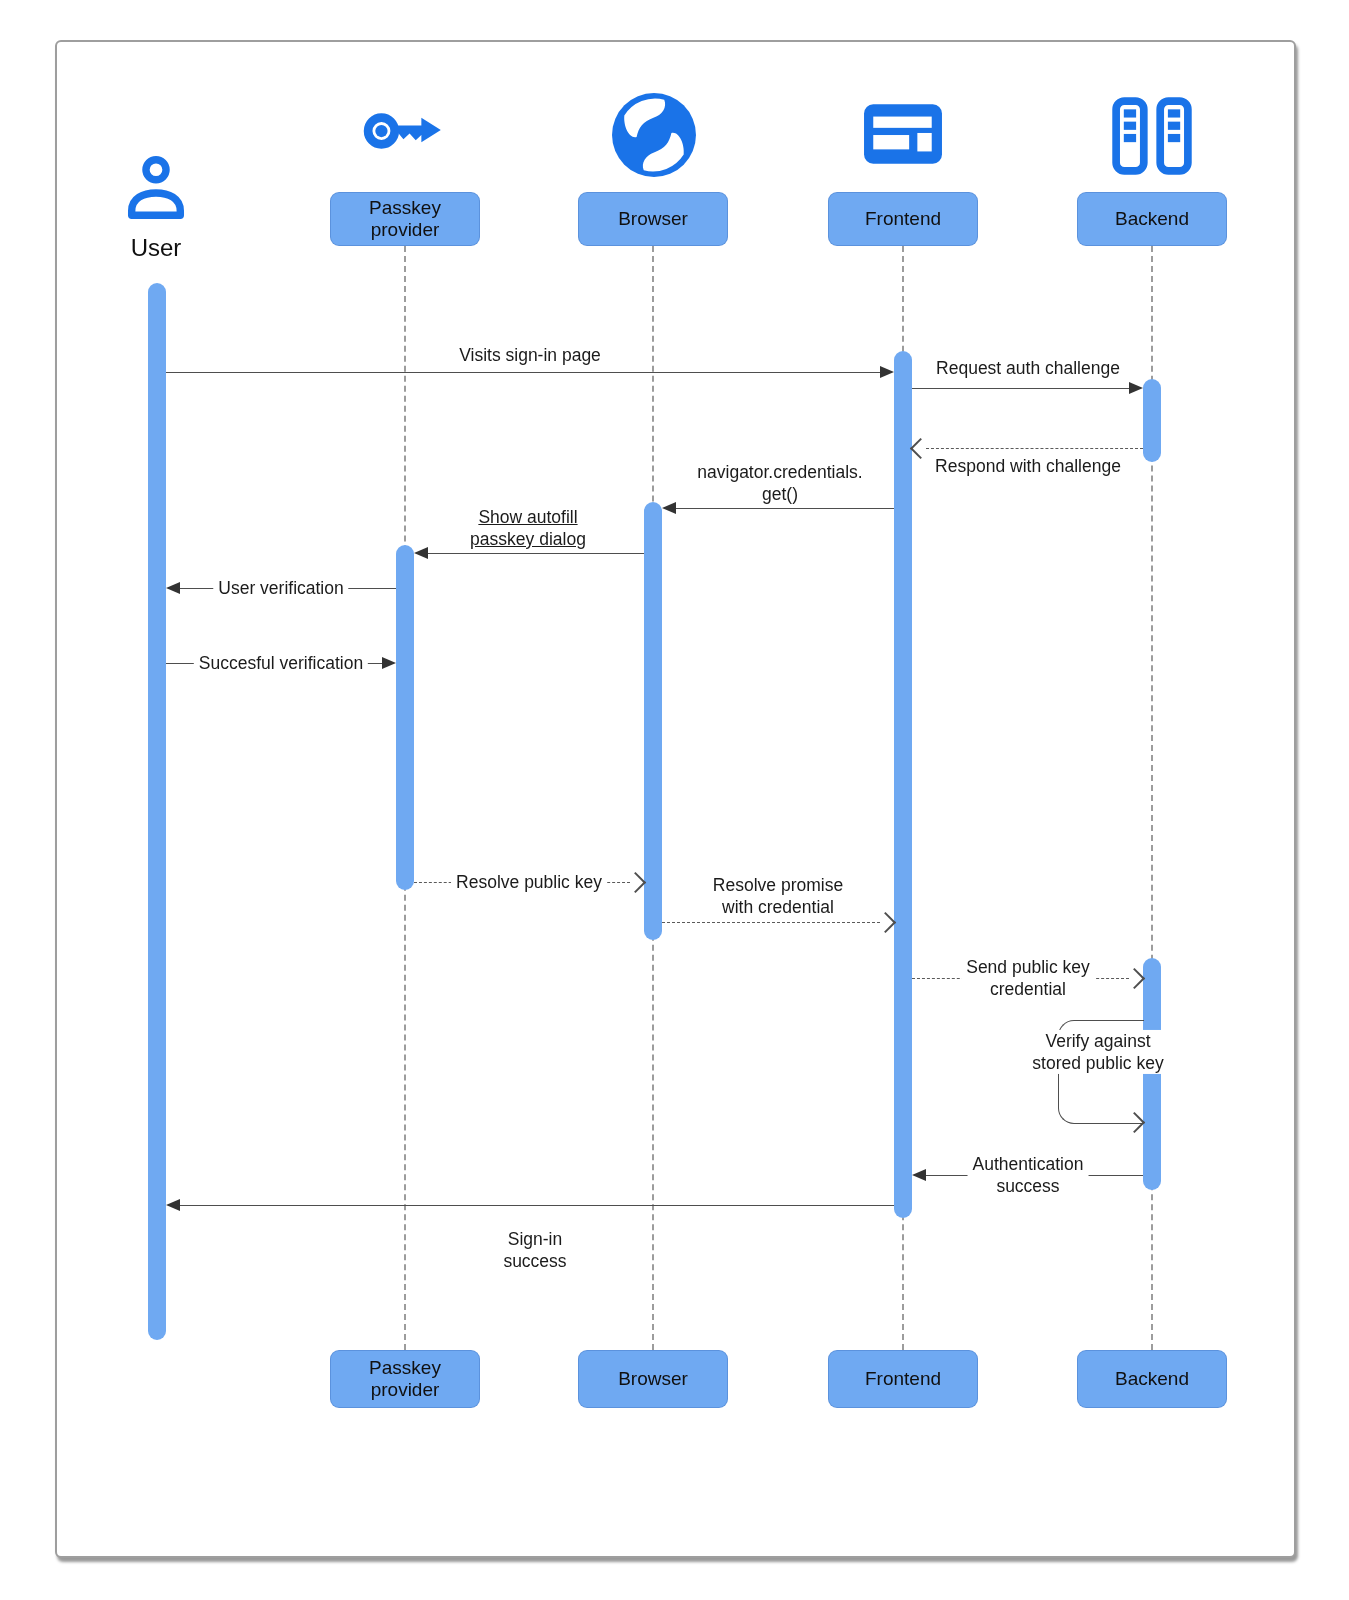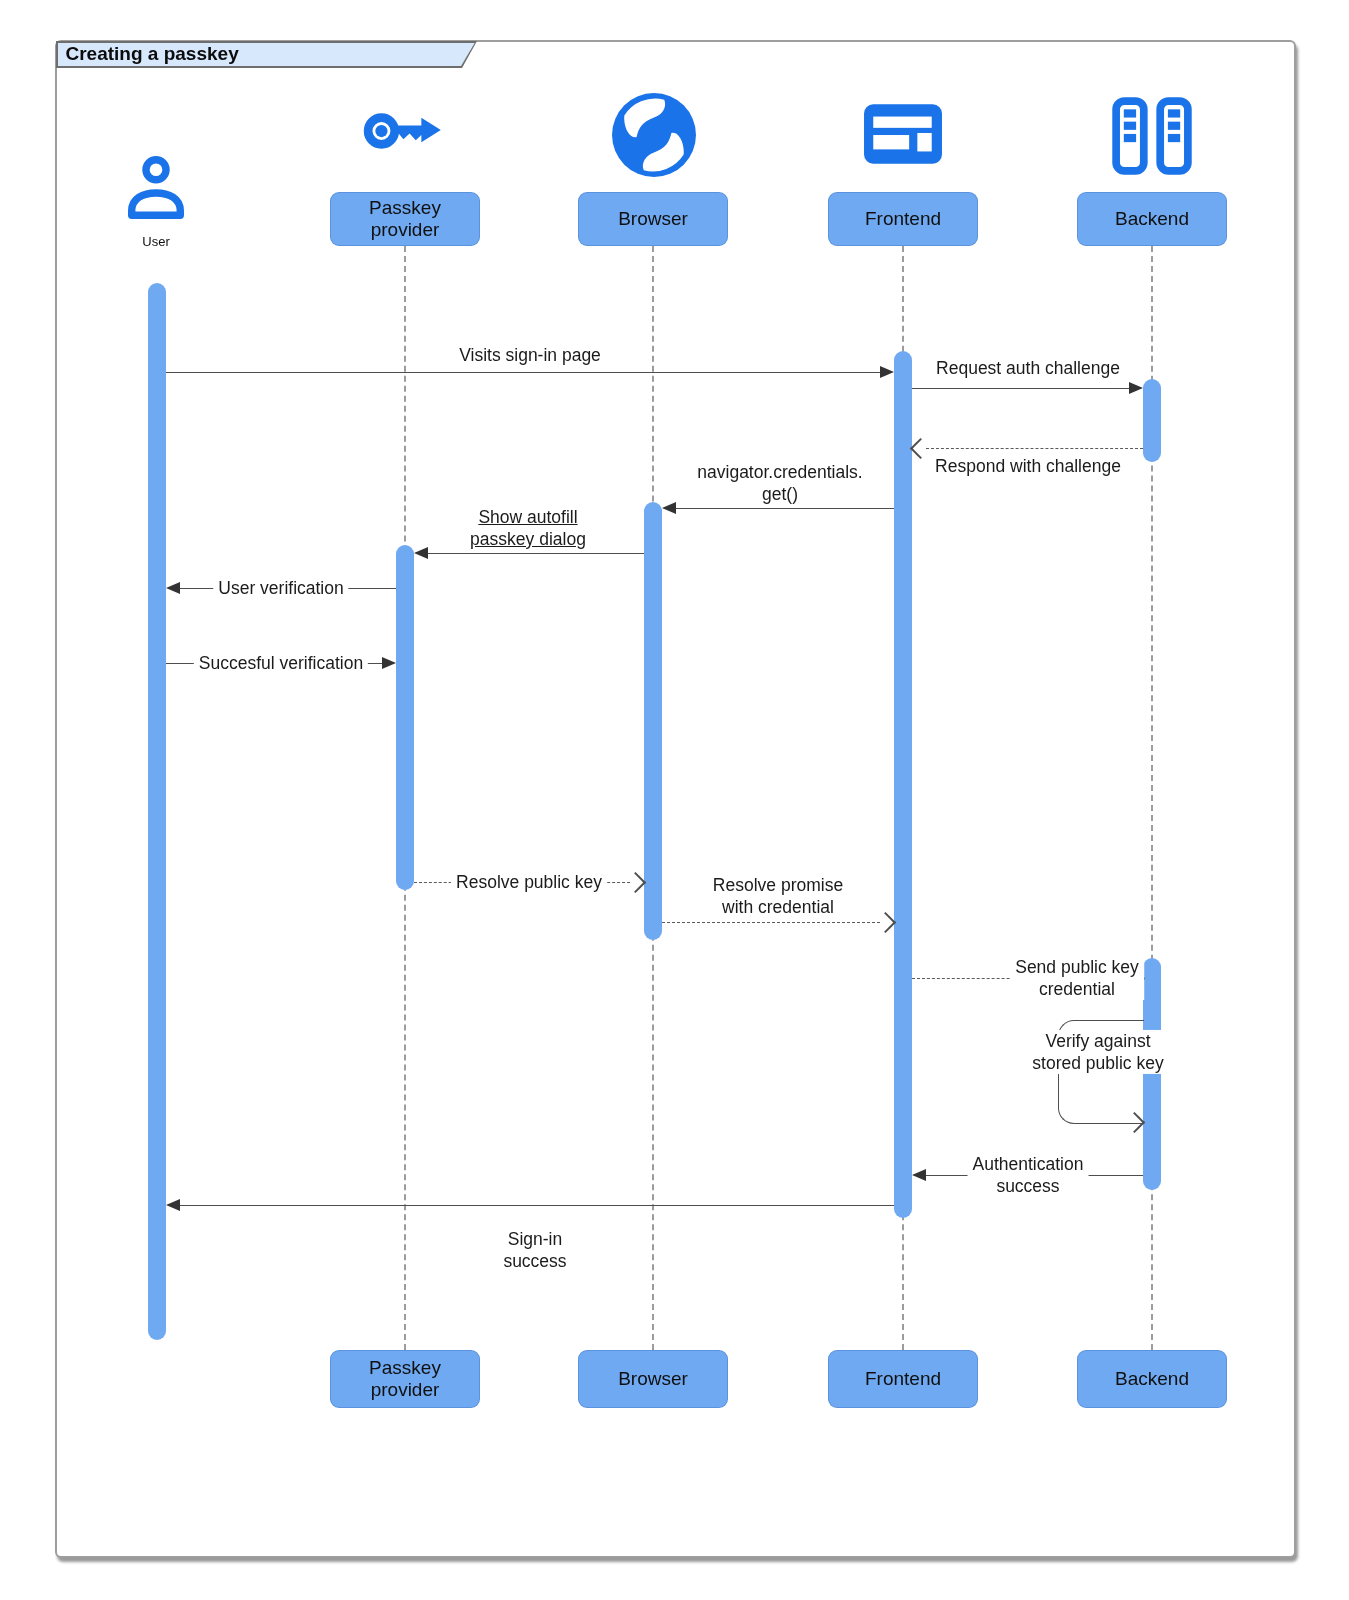--- a/index.html
+++ b/index.html
@@ -19,21 +19,21 @@
 
   .lifeline{position:absolute;top:246px;height:1104px;width:0;
             border-left:2px dashed #9c9c9c;}
 
   .actor-box{position:absolute;width:150px;height:54px;border-radius:9px;
              background:#6fa9f2;border:1px solid rgba(30,80,160,.25);
              display:flex;align-items:center;justify-content:center;text-align:center;
              font-size:19px;color:#101010;line-height:1.18;padding:2px 6px;box-sizing:border-box;}
   .actor-box.tall{height:58px;}
 
-  .plain-label{position:absolute;transform:translateX(-50%);font-size:13px;color:#101010;}
+  .plain-label{position:absolute;transform:translateX(-50%);font-size:24px;color:#101010;}
 
   .activation{position:absolute;width:18px;background:#6fa9f2;border-radius:9px;}
 
   .msg-line{position:absolute;height:0;border-top:1.6px solid #4e4e4e;}
   .msg-line.dashed{border-top:1.7px dashed #5a5a5a;}
 
   .head-filled{position:absolute;width:0;height:0;
                border-top:6px solid transparent;border-bottom:6px solid transparent;}
   .head-filled.right{border-left:14px solid #333;}
   .head-filled.left{border-right:14px solid #333;}
@@ -52,25 +52,20 @@
 
   .icon{position:absolute;}
 </style>
 </head>
 <body>
 
 <div class="canvas">
 
   <div class="frame"></div>
 
-  <div class="title-tab">
-    <div class="title-tab-fill">
-      <span class="title-text">Creating a passkey</span>
-    </div>
-  </div>
 
   <div class="lifeline" style="left:404px;"></div>
   <div class="lifeline" style="left:652px;"></div>
   <div class="lifeline" style="left:902px;"></div>
   <div class="lifeline" style="left:1151px;"></div>
 
   <div class="icon" style="left:122px;top:156px;">
     <svg width="68" height="74" viewBox="0 0 64 70">
       <circle cx="32" cy="13" r="9.5" fill="none" stroke="#1a73e8" stroke-width="7"></circle>
       <path d="M9 56 v-4 c0 -12 11 -17 23 -17 s23 5 23 17 v4 z" fill="none" stroke="#1a73e8" stroke-width="7" stroke-linejoin="round"></path>
@@ -170,21 +165,21 @@
   <div class="head-open right" style="left:628px;top:875px;"></div>
   <div class="msg-label online" style="left:529px;top:882px;">Resolve public key</div>
 
   <div class="msg-line dashed" style="left:662px;top:922px;width:218px;"></div>
   <div class="head-open right" style="left:878px;top:915px;"></div>
   <div class="msg-label" style="left:778px;top:874px;">Resolve promise
 with credential</div>
 
   <div class="msg-line dashed" style="left:912px;top:978px;width:217px;"></div>
   <div class="head-open right" style="left:1127px;top:971px;"></div>
-  <div class="msg-label online" style="left:1077px;top:978px;">Send public key
+  <div class="msg-label online" style="left:1028px;top:978px;">Send public key
 credential</div>
 
   <div class="self-loop"></div>
   <div class="head-open right" style="left:1127px;top:1115px;"></div>
   <div class="msg-label online" style="left:1098px;top:1052px;">Verify against
 stored public key</div>
 
   <div class="msg-line" style="left:926px;top:1175px;width:217px;"></div>
   <div class="head-filled left" style="left:912px;top:1169px;"></div>
   <div class="msg-label online" style="left:1028px;top:1175px;">Authentication

